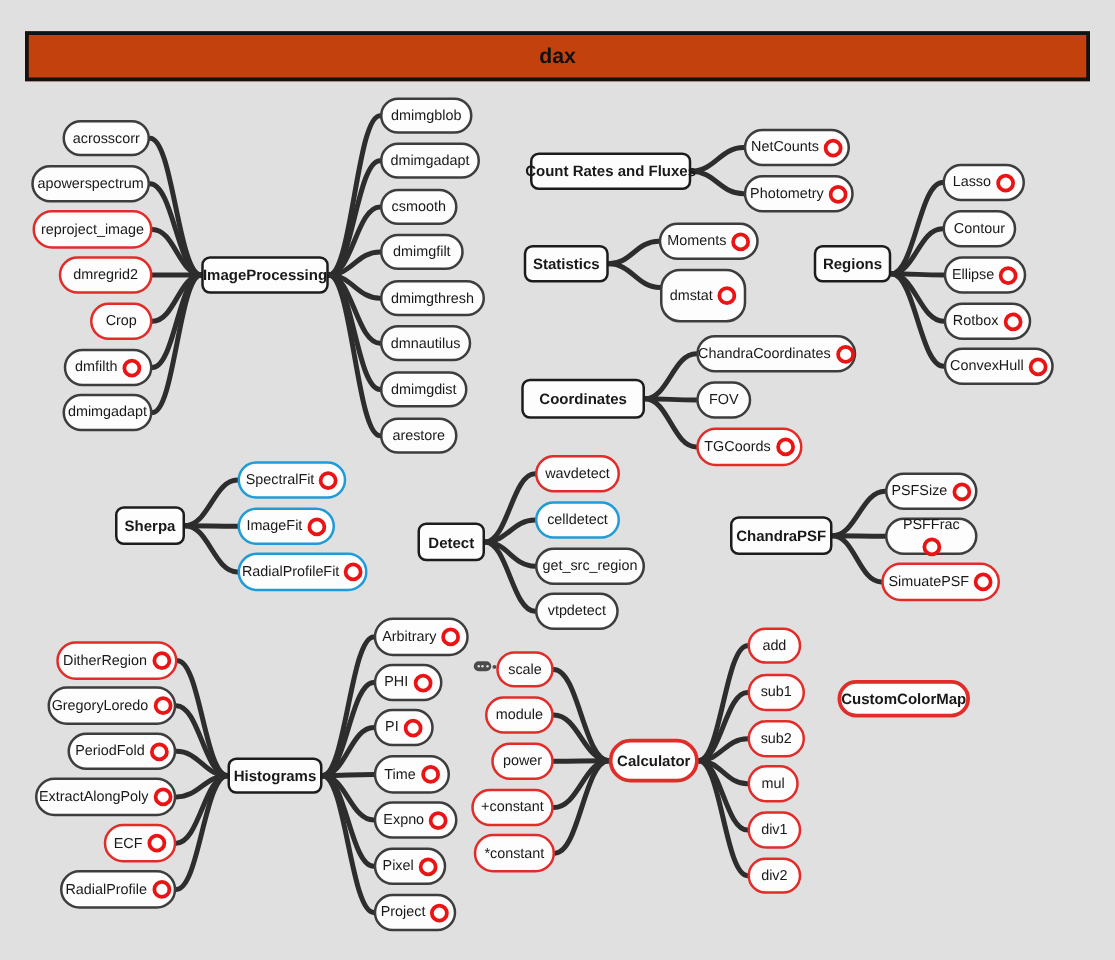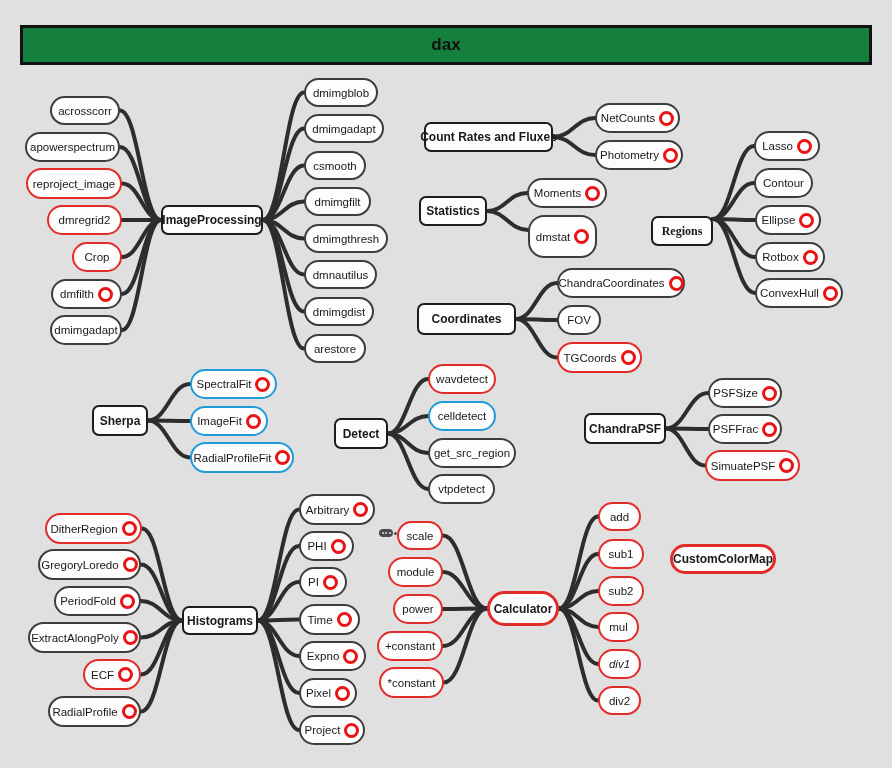--- a/index.html
+++ b/index.html
@@ -102,21 +102,21 @@
       <path d="M 487 608.5 C 467.2 608.5, 462.8 609, 443 609" class="edge" stroke="#2d2d2d"></path>
       <path d="M 487 608.5 C 467.2 608.5, 462.8 646, 443 646" class="edge" stroke="#2d2d2d"></path>
       <path d="M 487 608.5 C 467.65 608.5, 463.35 682.5, 444 682.5" class="edge" stroke="#2d2d2d"></path>
       <path d="M 559 608.5 C 576.55 608.5, 580.45 516.5, 598 516.5" class="edge" stroke="#2d2d2d"></path>
       <path d="M 559 608.5 C 576.55 608.5, 580.45 554, 598 554" class="edge" stroke="#2d2d2d"></path>
       <path d="M 559 608.5 C 576.55 608.5, 580.45 591, 598 591" class="edge" stroke="#2d2d2d"></path>
       <path d="M 559 608.5 C 576.55 608.5, 580.45 627, 598 627" class="edge" stroke="#2d2d2d"></path>
       <path d="M 559 608.5 C 576.55 608.5, 580.45 664, 598 664" class="edge" stroke="#2d2d2d"></path>
       <path d="M 559 608.5 C 576.55 608.5, 580.45 700.5, 598 700.5" class="edge" stroke="#2d2d2d"></path>
     </svg>
-  <div id="title-bar" style="background: #15803d;">dax</div>
+  <div id="title-bar" style="background: #c2410c;">dax</div>
   <span id="link-icon">
       <i></i>
       <i></i>
       <i></i>
     </span>
 <div class="node center b-dark" style="left: 161px; top: 205px; width: 102px; height: 30px;">
       <span class="lbl">ImageProcessing</span>
     </div>
     <div class="node child b-dark" style="left: 50px; top: 96px; width: 70px; height: 29px;">
       <span class="lbl">acrosscorr</span>
@@ -179,21 +179,21 @@
       <span class="lbl">Statistics</span>
     </div>
     <div class="node child b-dark" style="left: 527px; top: 178px; width: 80px; height: 30px;">
       <span class="lbl">Moments</span>
       <span class="ring-icon"></span>
     </div>
     <div class="node child b-dark" style="left: 528px; top: 215px; width: 69px; height: 43px;">
       <span class="lbl">dmstat</span>
       <span class="ring-icon"></span>
     </div>
-    <div class="node center b-dark" style="left: 651px; top: 216px; width: 62px; height: 30px; font-family: Liberation Serif, serif;">
+    <div class="node center b-dark" style="left: 651px; top: 196px; width: 62px; height: 30px;">
       <span class="lbl">Regions</span>
     </div>
     <div class="node child b-dark" style="left: 754px; top: 131px; width: 66px; height: 30px;">
       <span class="lbl">Lasso</span>
       <span class="ring-icon"></span>
     </div>
     <div class="node child b-dark" style="left: 754px; top: 168px; width: 59px; height: 30px;">
       <span class="lbl">Contour</span>
     </div>
     <div class="node child b-dark" style="left: 755px; top: 205px; width: 66px; height: 30px;">
@@ -252,21 +252,21 @@
     <div class="node child b-dark" style="left: 428px; top: 474px; width: 67px; height: 30px;">
       <span class="lbl">vtpdetect</span>
     </div>
     <div class="node center b-dark" style="left: 584px; top: 413px; width: 82px; height: 31px;">
       <span class="lbl">ChandraPSF</span>
     </div>
     <div class="node child b-dark" style="left: 708px; top: 378px; width: 74px; height: 30px;">
       <span class="lbl">PSFSize</span>
       <span class="ring-icon"></span>
     </div>
-    <div class="node child b-dark" style="left: 708px; top: 414px; width: 74px; height: 30px;">
+    <div class="node child b-dark" style="left: 708px; top: 414px; width: 74px; height: 30px; flex-direction: column;">
       <span class="lbl">PSFFrac</span>
       <span class="ring-icon"></span>
     </div>
     <div class="node child b-red" style="left: 705px; top: 450px; width: 95px; height: 31px;">
       <span class="lbl">SimuatePSF</span>
       <span class="ring-icon"></span>
     </div>
     <div class="node center b-dark" style="left: 182px; top: 606px; width: 76px; height: 29px;">
       <span class="lbl">Histograms</span>
     </div>
@@ -345,21 +345,21 @@
     </div>
     <div class="node child b-red" style="left: 598px; top: 539px; width: 46px; height: 30px;">
       <span class="lbl">sub1</span>
     </div>
     <div class="node child b-red" style="left: 598px; top: 576px; width: 46px; height: 30px;">
       <span class="lbl">sub2</span>
     </div>
     <div class="node child b-red" style="left: 598px; top: 612px; width: 41px; height: 30px;">
       <span class="lbl">mul</span>
     </div>
-    <div class="node child b-red" style="left: 598px; top: 649px; width: 43px; height: 30px; font-style: italic;">
+    <div class="node child b-red" style="left: 598px; top: 649px; width: 43px; height: 30px;">
       <span class="lbl">div1</span>
     </div>
     <div class="node child b-red" style="left: 598px; top: 686px; width: 43px; height: 29px;">
       <span class="lbl">div2</span>
     </div>
     <div class="node standalone b-red" style="left: 670px; top: 544px; width: 106px; height: 30px;">
       <span class="lbl">CustomColorMap</span>
     </div>
   </div>
 

